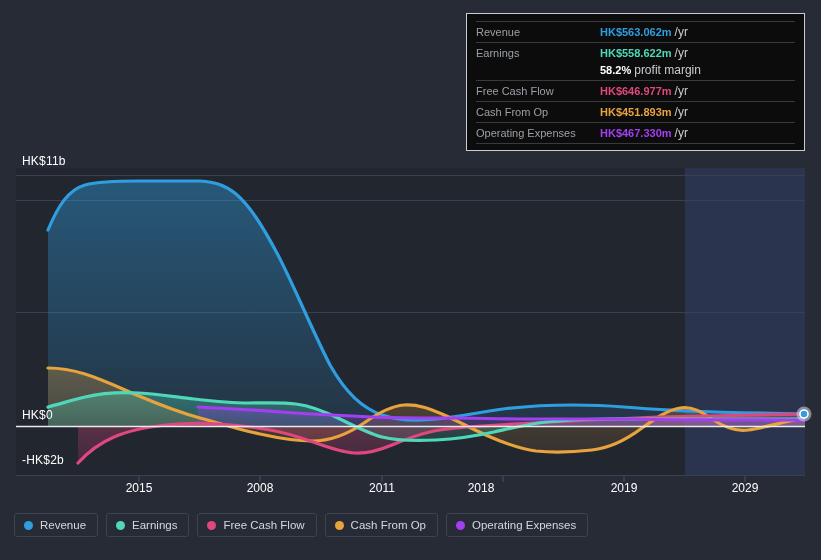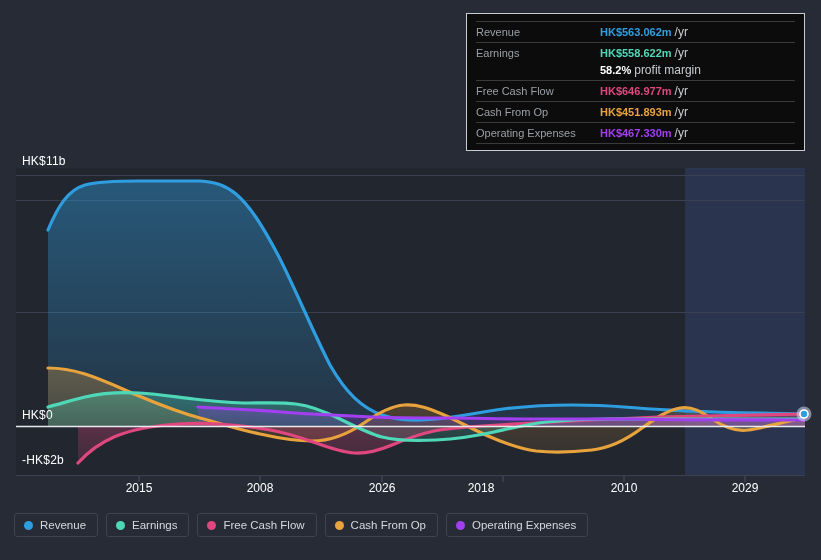--- a/index.html
+++ b/index.html
@@ -344,23 +344,23 @@
       <circle cx="804" cy="414" r="7.5" fill="#cfd8ec" opacity="0.55"></circle>
       <circle cx="804" cy="414" r="4" fill="#2f9ee0" stroke="#ffffff" stroke-width="1.6"></circle>
     </svg>
 
     <div class="y-label top">HK$11b</div>
     <div class="y-label zero">HK$0</div>
     <div class="y-label neg">-HK$2b</div>
 
     <div class="x-label" style="left:139px">2015</div>
     <div class="x-label" style="left:260px">2008</div>
-    <div class="x-label" style="left:382px">2026</div>
+    <div class="x-label" style="left:382px">2011</div>
     <div class="x-label" style="left:481px">2018</div>
-    <div class="x-label" style="left:624px">2010</div>
+    <div class="x-label" style="left:624px">2019</div>
     <div class="x-label" style="left:745px">2029</div>
   </div>
 
   <div class="tooltip">
 
     <div class="tt-row">
       <span class="tt-label">Revenue</span>
       <span class="tt-val" style="color:#2f9ee0">HK$563.062m</span>
       <span class="tt-unit">/yr</span>
     </div>

